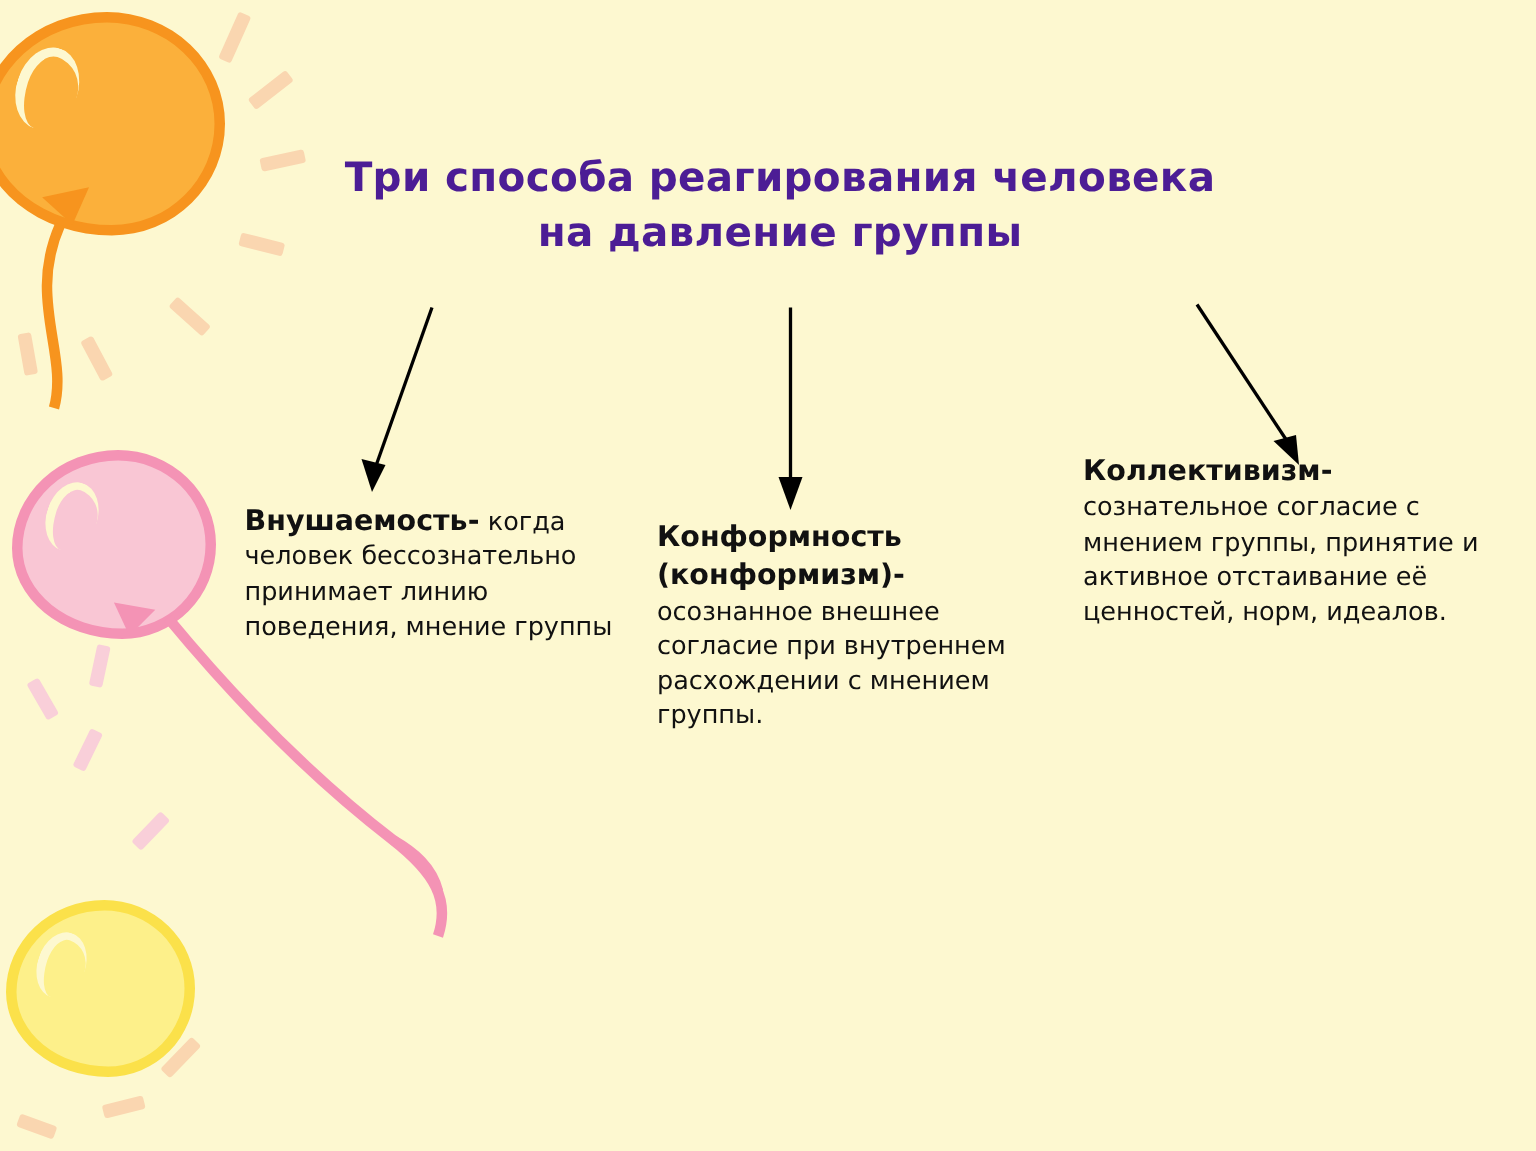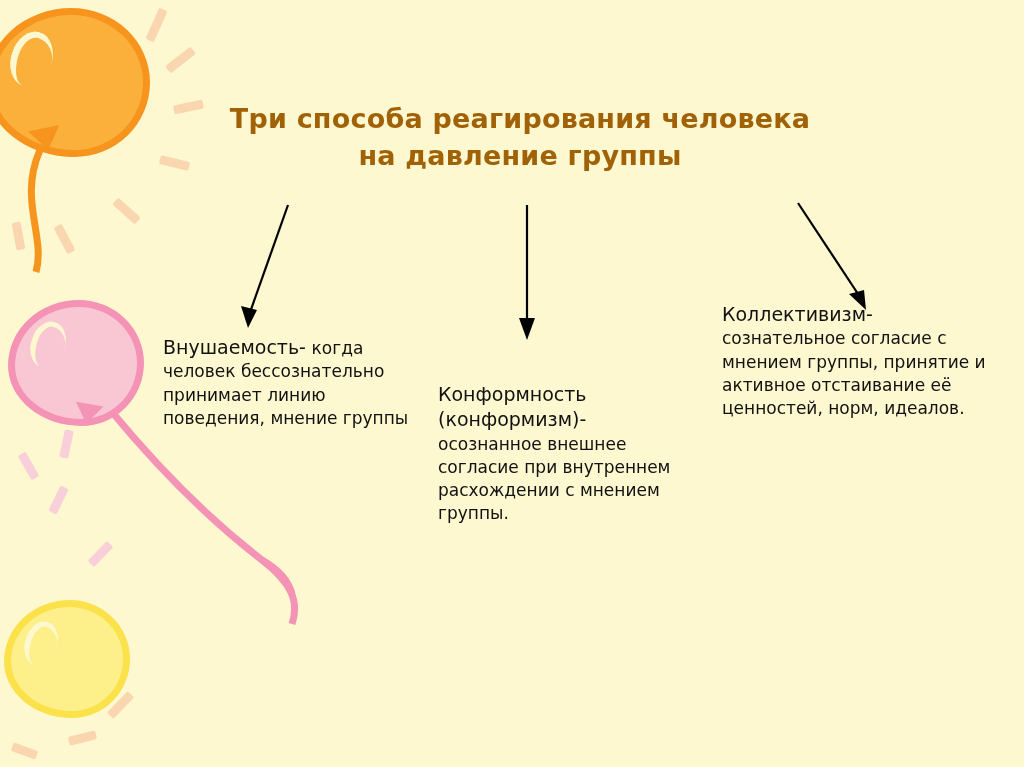--- a/index.html
+++ b/index.html
@@ -113,43 +113,43 @@
   }
   .spark.pink { background: #f9cfd9; }
 
   
   .title {
     position: absolute;
     left: 160px;
     top: 100px;
     width: 720px;
     text-align: center;
-    color: #a16207;
+    color: #4c1d95;
     font-size: 27px;
     font-weight: bold;
     line-height: 1.38;
     letter-spacing: 0.2px;
   }
 
   
   .block {
     position: absolute;
     color: #111;
     font-size: 17.5px;
     line-height: 1.33;
   }
   .block .term {
-    font-weight: normal;
+    font-weight: bold;
     font-size: 19px;
   }
   .block .body {
     font-size: 17px;
   }
   .block-1 { left: 163px; top: 335px; width: 252px; }
-  .block-2 { left: 438px; top: 382px; width: 240px; }
+  .block-2 { left: 438px; top: 346px; width: 240px; }
   .block-3 { left: 722px; top: 302px; width: 268px; }
 
   svg.arrows {
     position: absolute;
     inset: 0;
     width: 1024px;
     height: 767px;
     pointer-events: none;
   }
 </style>

